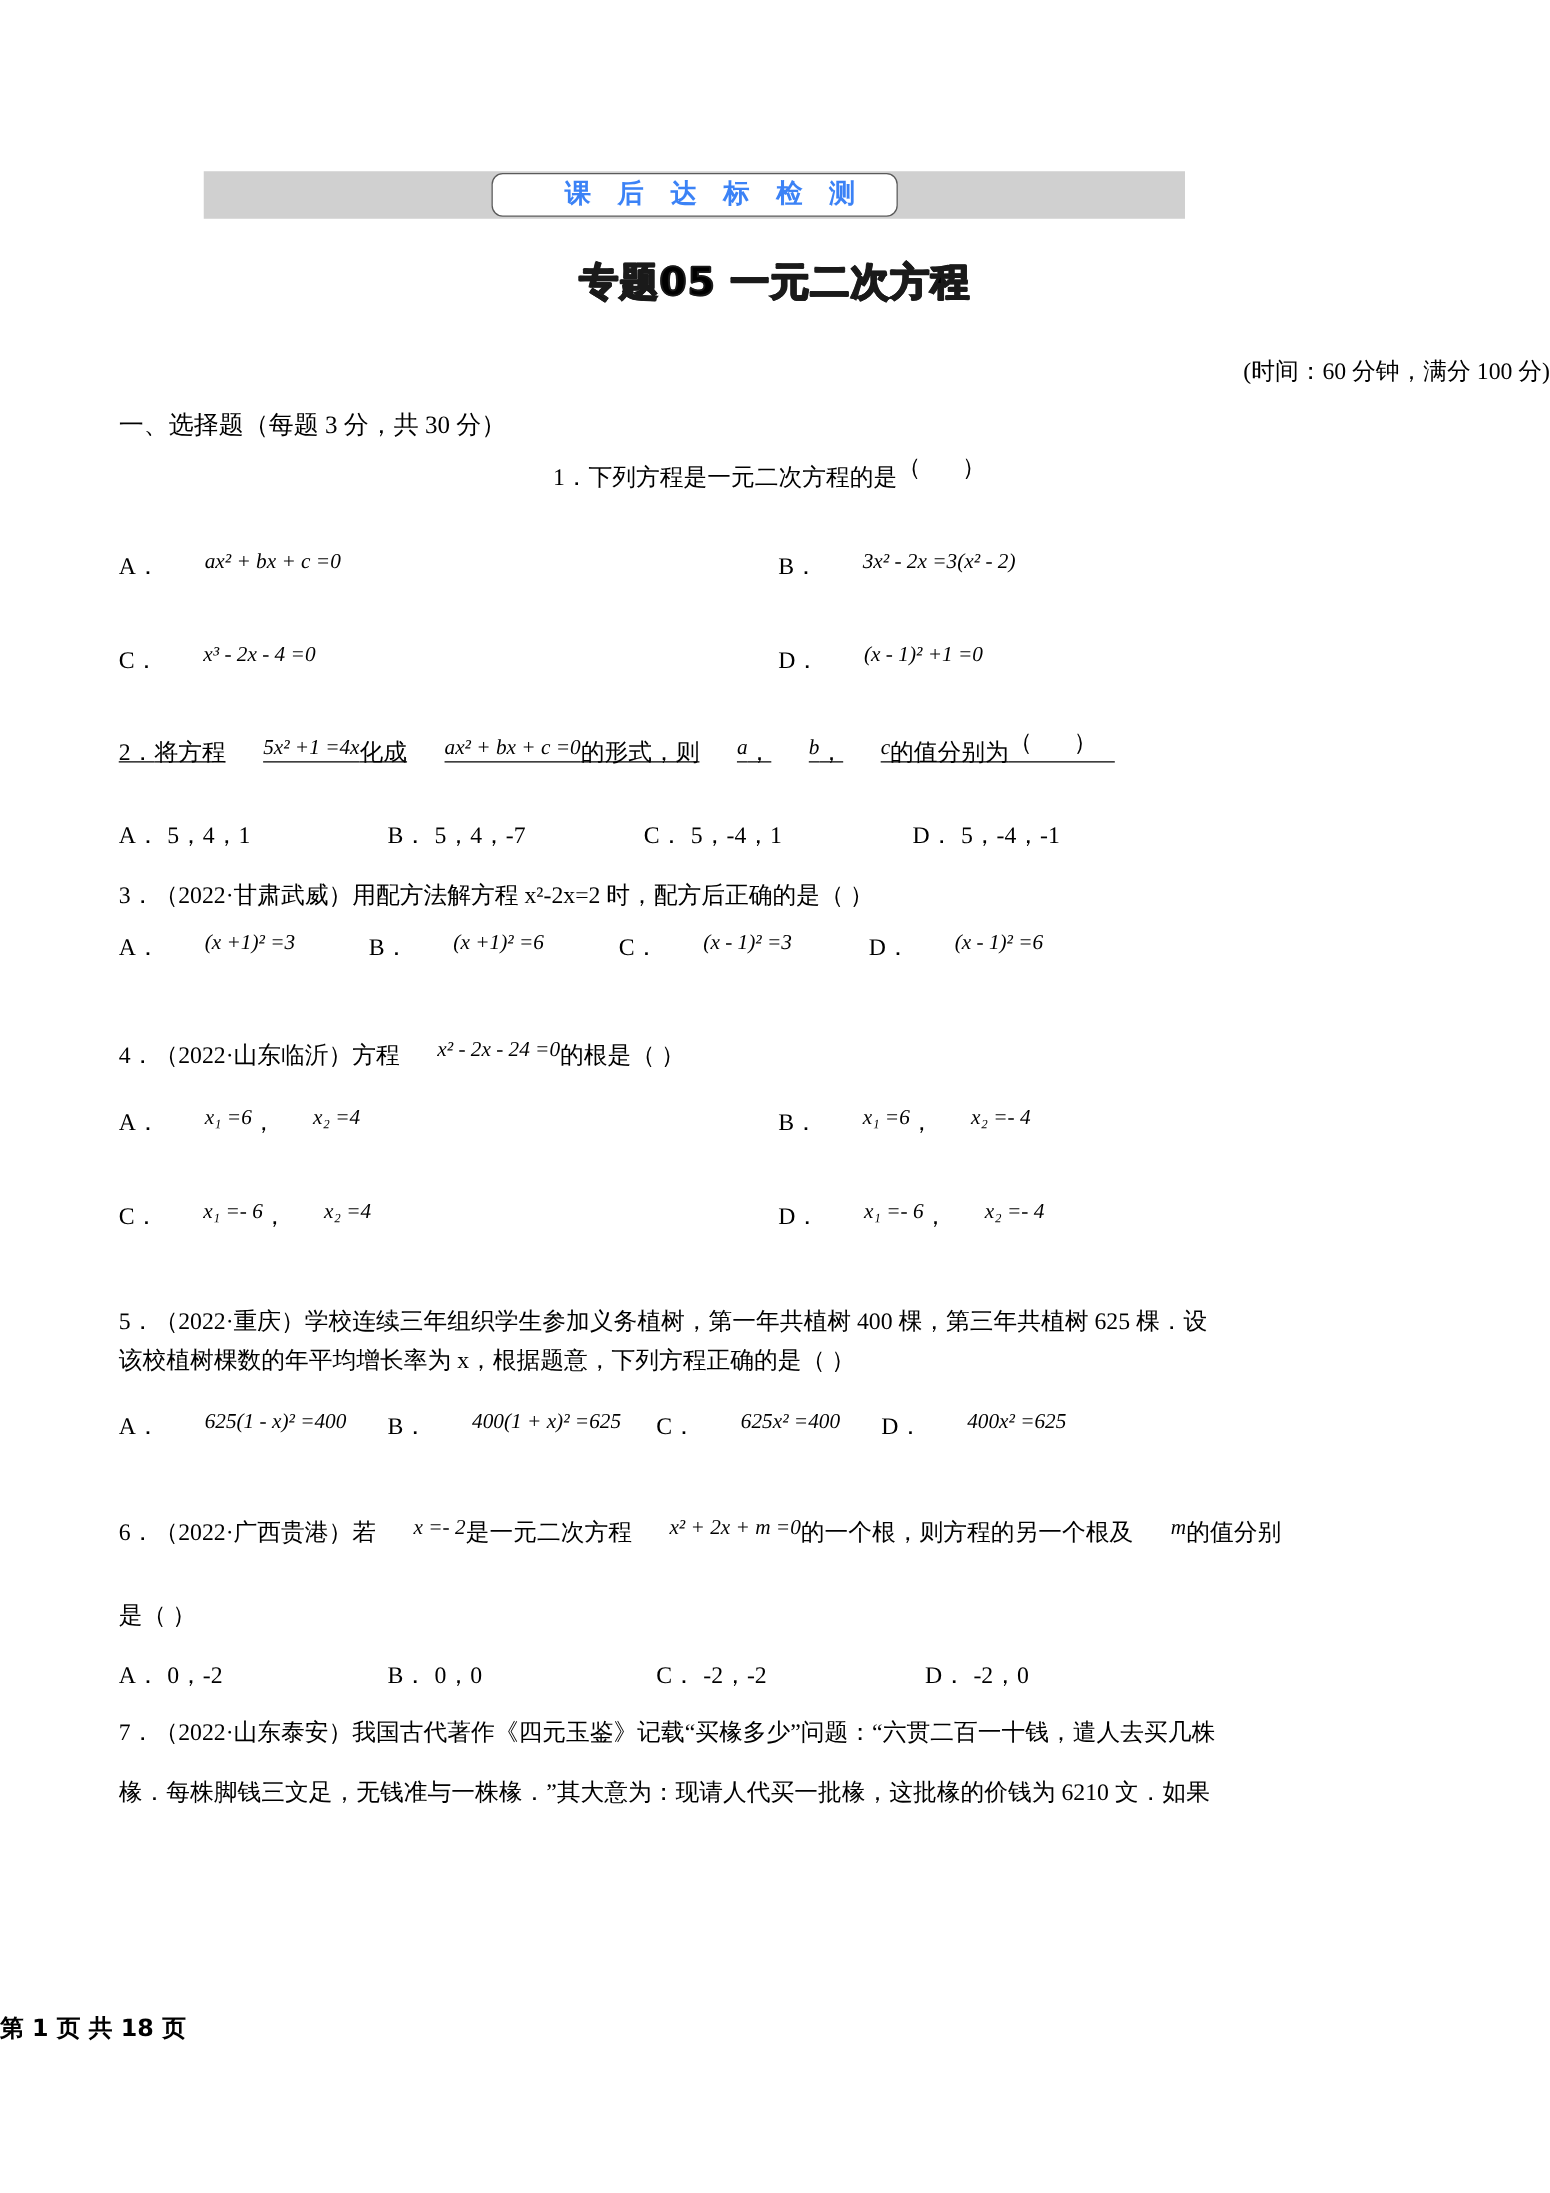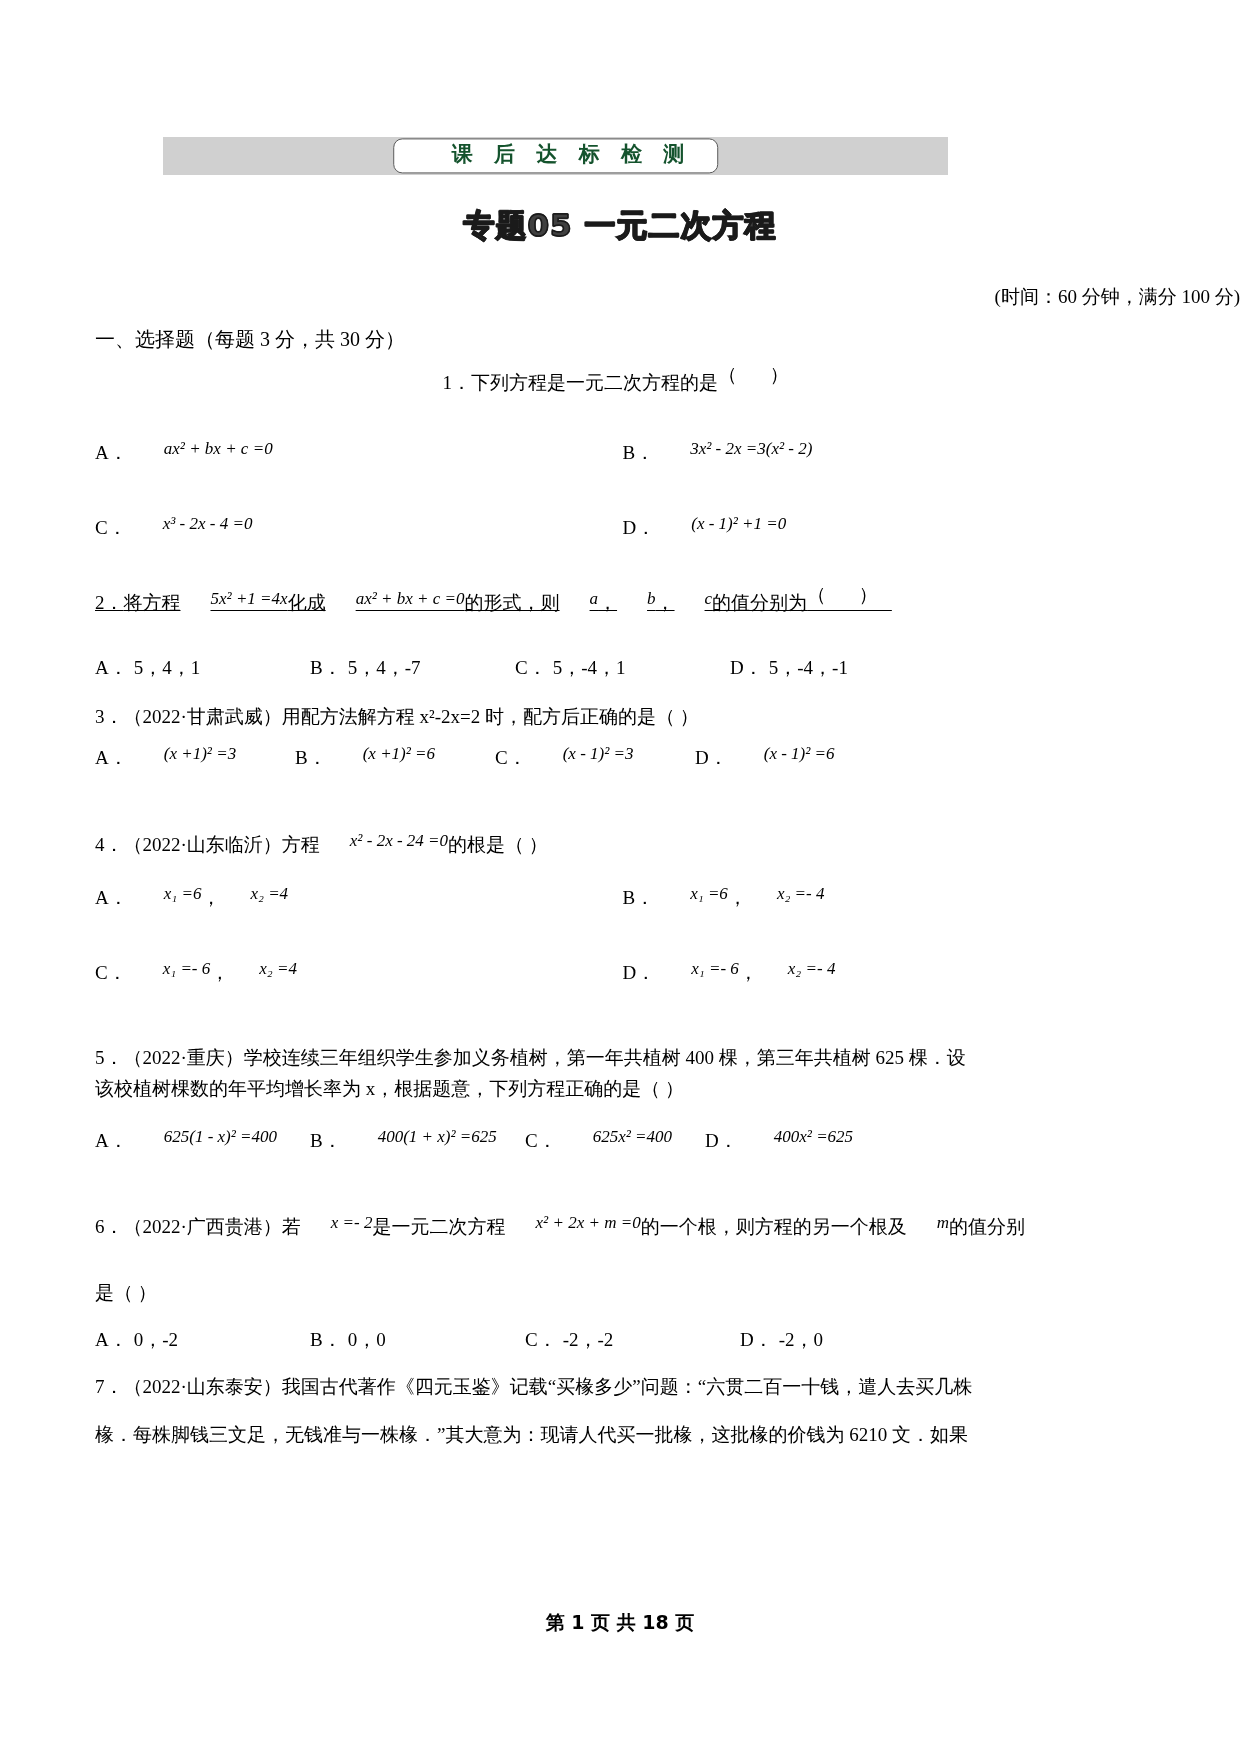--- a/index.html
+++ b/index.html
@@ -41,37 +41,37 @@
     border: 1.6px solid #5a5a5a;
     border-radius: 9px;
     padding: 3px 26px 5px 26px;
     white-space: nowrap;
   }
   .banner-text {
     font-family: "DejaVu Sans", sans-serif;
     font-weight: bold;
     font-size: 21px;
     letter-spacing: 7px;
-    color: #14532d;
+    color: #3b82f6;
     line-height: 1.2;
     margin-left: 32px;
   }
 
   
   .doc-title {
     position: absolute;
     left: 0;
     right: 0;
     top: 205px;
     text-align: center;
     font-family: "DejaVu Sans", sans-serif;
     font-weight: bold;
     font-size: 31px;
     letter-spacing: 1px;
-    color: #404040;
+    color: #000000;
     -webkit-text-stroke: 1.3px #1a1a1a;
     text-shadow:
       1px 0 0 #2b2b2b, -1px 0 0 #2b2b2b,
       0 1px 0 #2b2b2b, 0 -1px 0 #2b2b2b;
   }
 
   
   .subtitle {
     position: absolute;
     left: 0; right: 0;
@@ -127,21 +127,21 @@
   }
 
   
   .opt-row.four > div { flex: 0 0 auto; }
 
   
   .footer {
     position: absolute;
     left: 0; right: 0;
     bottom: 118px;
-    text-align: center;
+    text-align: left;
     font-family: "DejaVu Sans", sans-serif;
     font-weight: bold;
     font-size: 19px;
   }
 </style>
 </head>
 <body>
 
 <div class="page">
 

